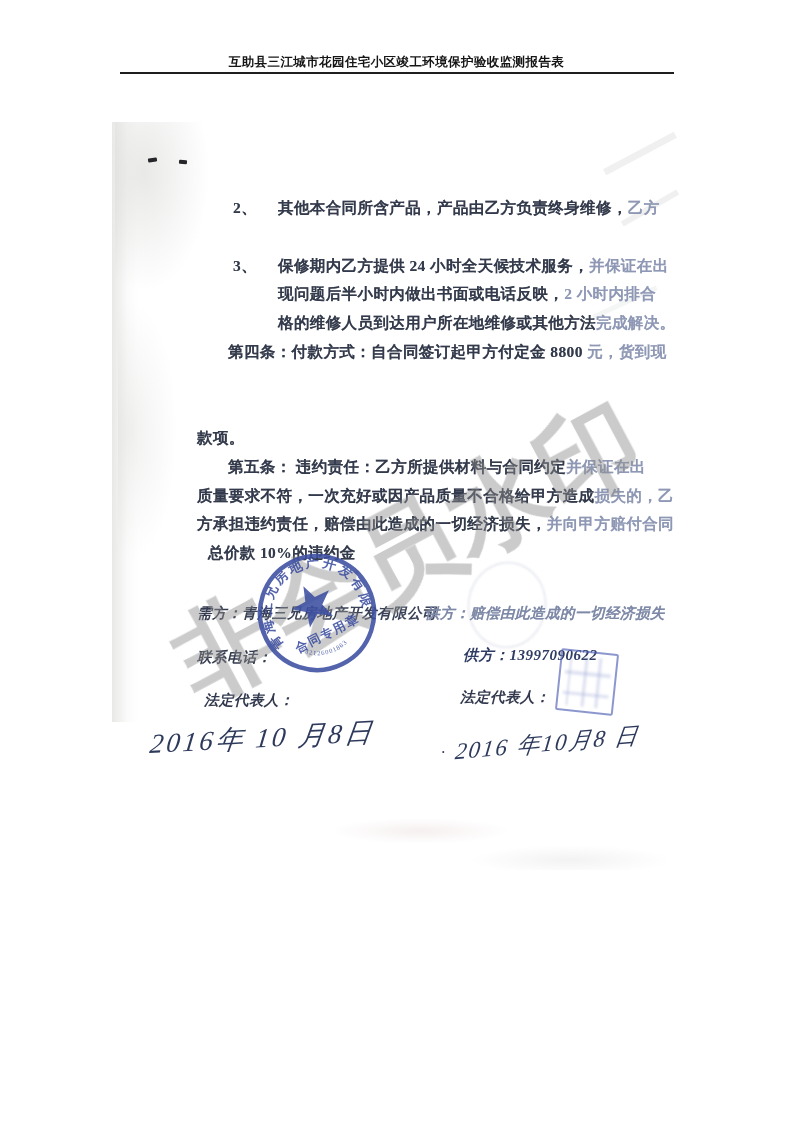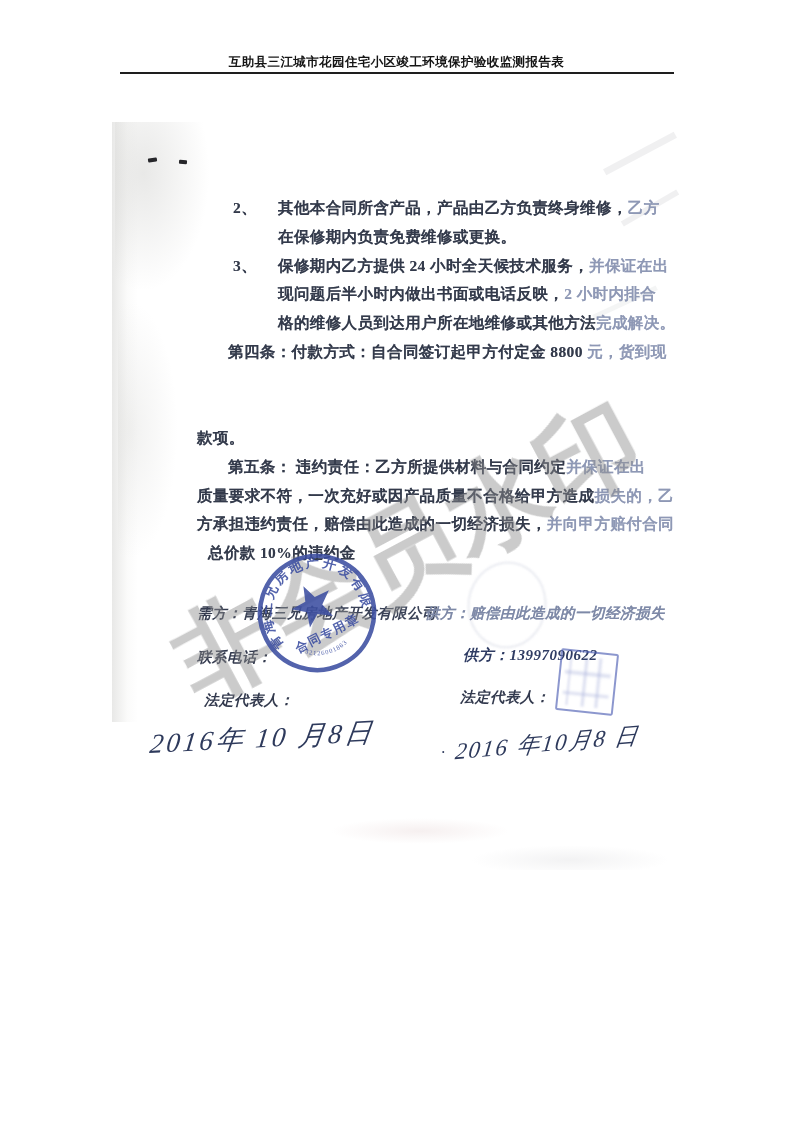--- a/index.html
+++ b/index.html
@@ -91,21 +91,20 @@
   <div class="streak s3"></div>
   <div class="tint smudge1"></div>
   <div class="tint smudge2"></div>
   <div class="tint smudge3"></div>
   <div class="ink-mark m1"></div>
   <div class="ink-mark m2"></div>
 
   <div class="watermark">非会员水印</div>
 
   <div class="cline" style="left:278px;top:198px"><span class="num">2、</span><span>其他本合同所含产品，产品由乙方负责终身维修，</span><span class="tail">乙方</span></div>
-  <div class="cline" style="left:278px;top:227px"><span>在保修期内负责免费维修或更换。</span><span class="tail"></span></div>
   <div class="cline" style="left:278px;top:256px"><span class="num">3、</span><span>保修期内乙方提供 24 小时全天候技术服务，</span><span class="tail">并保证在出</span></div>
   <div class="cline" style="left:278px;top:284px"><span>现问题后半小时内做出书面或电话反映，</span><span class="tail">2 小时内排合</span></div>
   <div class="cline" style="left:278px;top:313px"><span>格的维修人员到达用户所在地维修或其他方法</span><span class="tail">完成解决。</span></div>
   <div class="cline" style="left:228px;top:342px"><span>第四条：付款方式：自合同签订起甲方付定金 8800</span><span class="tail"> 元，货到现</span></div>
   <div class="cline" style="left:197px;top:428px"><span>款项。</span></div>
   <div class="cline" style="left:228px;top:457px"><span>第五条： 违约责任：乙方所提供材料与合同约定</span><span class="tail">并保证在出</span></div>
   <div class="cline" style="left:197px;top:514px"><span>方承担违约责任，赔偿由此造成的一切经济损失，</span><span class="tail">并向甲方赔付合同</span></div>
   <div class="cline" style="left:197px;top:486px"><span>质量要求不符，一次充好或因产品质量不合格给甲方造成</span><span class="tail">损失的，乙</span></div>
   <div class="cline" style="left:208px;top:543px"><span>总价款 10%的违约金</span></div>
 

